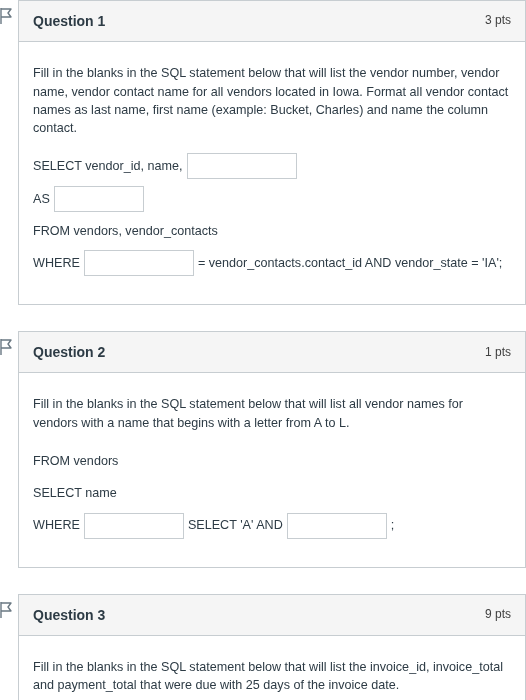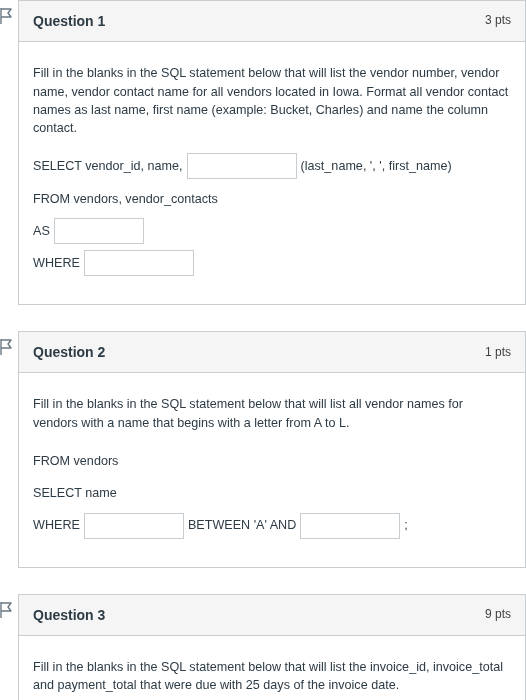--- a/index.html
+++ b/index.html
@@ -82,32 +82,32 @@
   <div class="q-header">
     <span class="q-title">Question 1</span>
     <span class="q-pts">3 pts</span>
   </div>
   <div class="q-body">
     <p class="instr">Fill in the blanks in the SQL statement below that will list the vendor number, vendor name, vendor contact name for all vendors located in Iowa. Format all vendor contact names as last name, first name (example: Bucket, Charles) and name the column contact.</p>
     <div class="sql">
       <div class="sql-line">
         <span>SELECT vendor_id, name,</span>
         <input class="blank w110" style="">
-        <span>(last_name, ', ', first_name)</span>
-      </div>
-      <div class="sql-line">
-        <span>FROM vendors, vendor_contacts</span>
       </div>
       <div class="sql-line">
         <span>AS</span>
         <input class="blank w90" style="">
       </div>
       <div class="sql-line">
+        <span>FROM vendors, vendor_contacts</span>
+      </div>
+      <div class="sql-line">
         <span>WHERE</span>
         <input class="blank w110" style="">
+        <span>= vendor_contacts.contact_id AND vendor_state = 'IA';</span>
       </div>
     </div>
   </div>
 </div>
 
 <div class="question-block">
   <div class="flag-col">
     <svg width="14" height="16" viewBox="0 0 14 16">
       <path d="M2 0 L2 16 M2 1 H12 L9 5 L12 9 H2" fill="none" stroke="#6a7883" stroke-width="1.4" stroke-linejoin="round"></path>
     </svg>
@@ -121,21 +121,21 @@
     <div class="sql">
       <div class="sql-line">
         <span>FROM vendors</span>
       </div>
       <div class="sql-line">
         <span>SELECT name</span>
       </div>
       <div class="sql-line">
         <span>WHERE</span>
         <input class="blank w100" style="">
-        <span>BETWEEN 'A' AND</span>
+        <span>SELECT 'A' AND</span>
         <input class="blank w100" style="">
         <span>;</span>
       </div>
     </div>
   </div>
 </div>
 
 <div class="question-block" style="margin-bottom:0;">
   <div class="flag-col">
     <svg width="14" height="16" viewBox="0 0 14 16">

